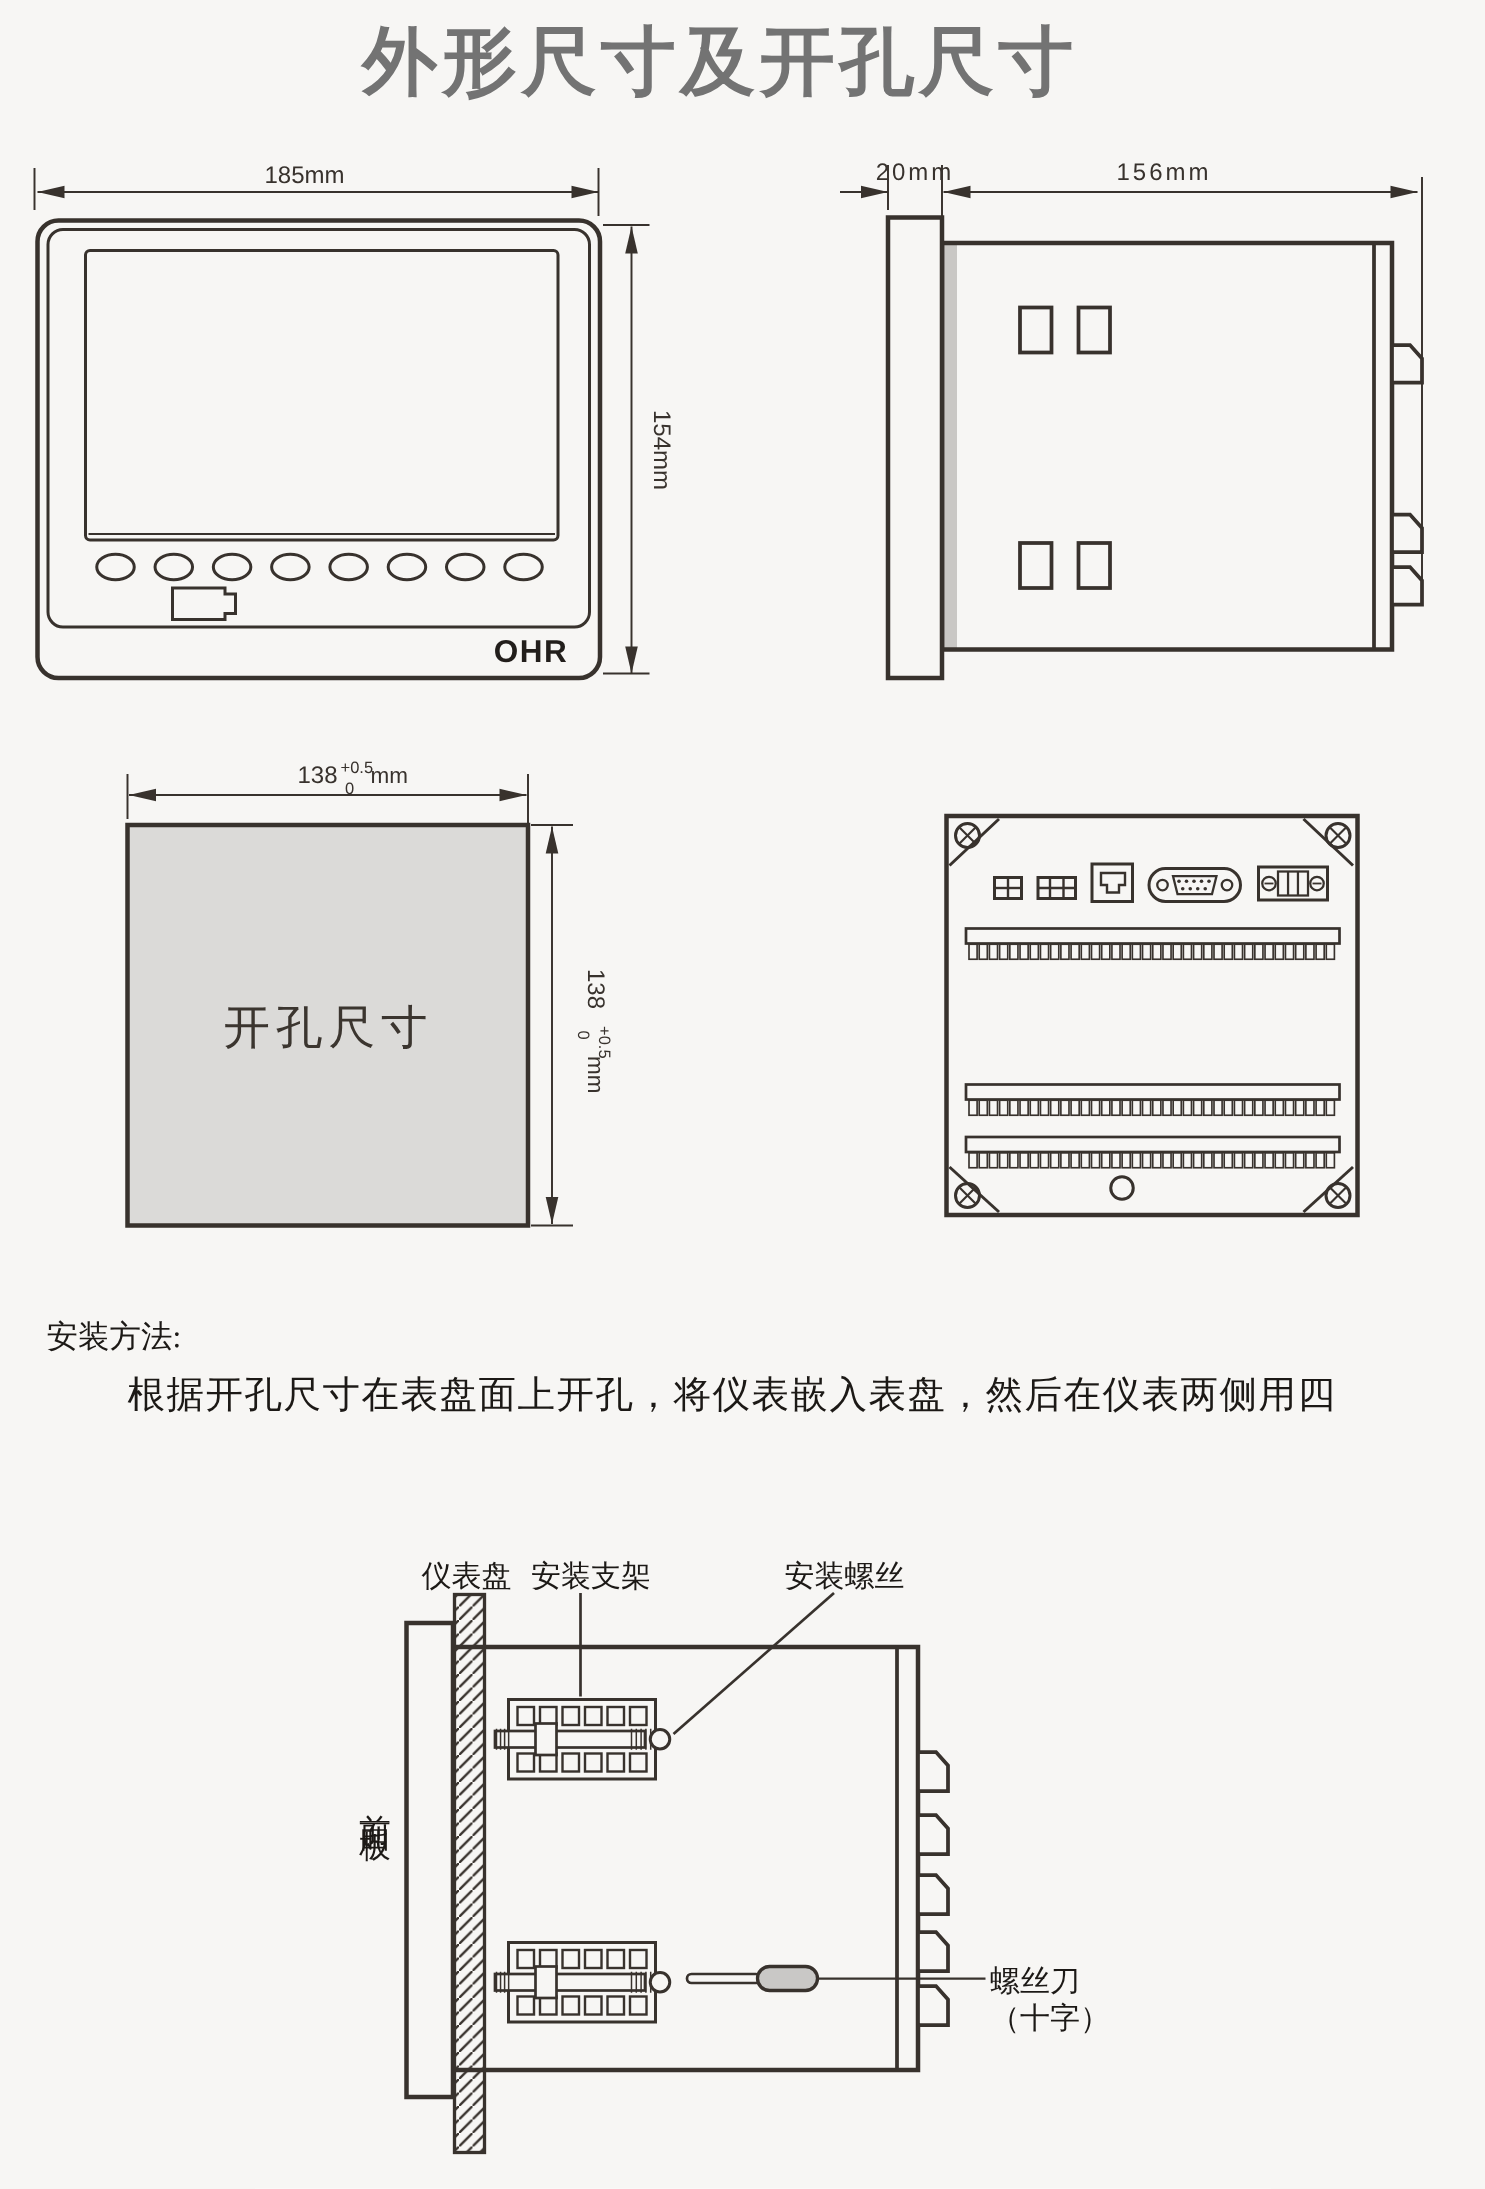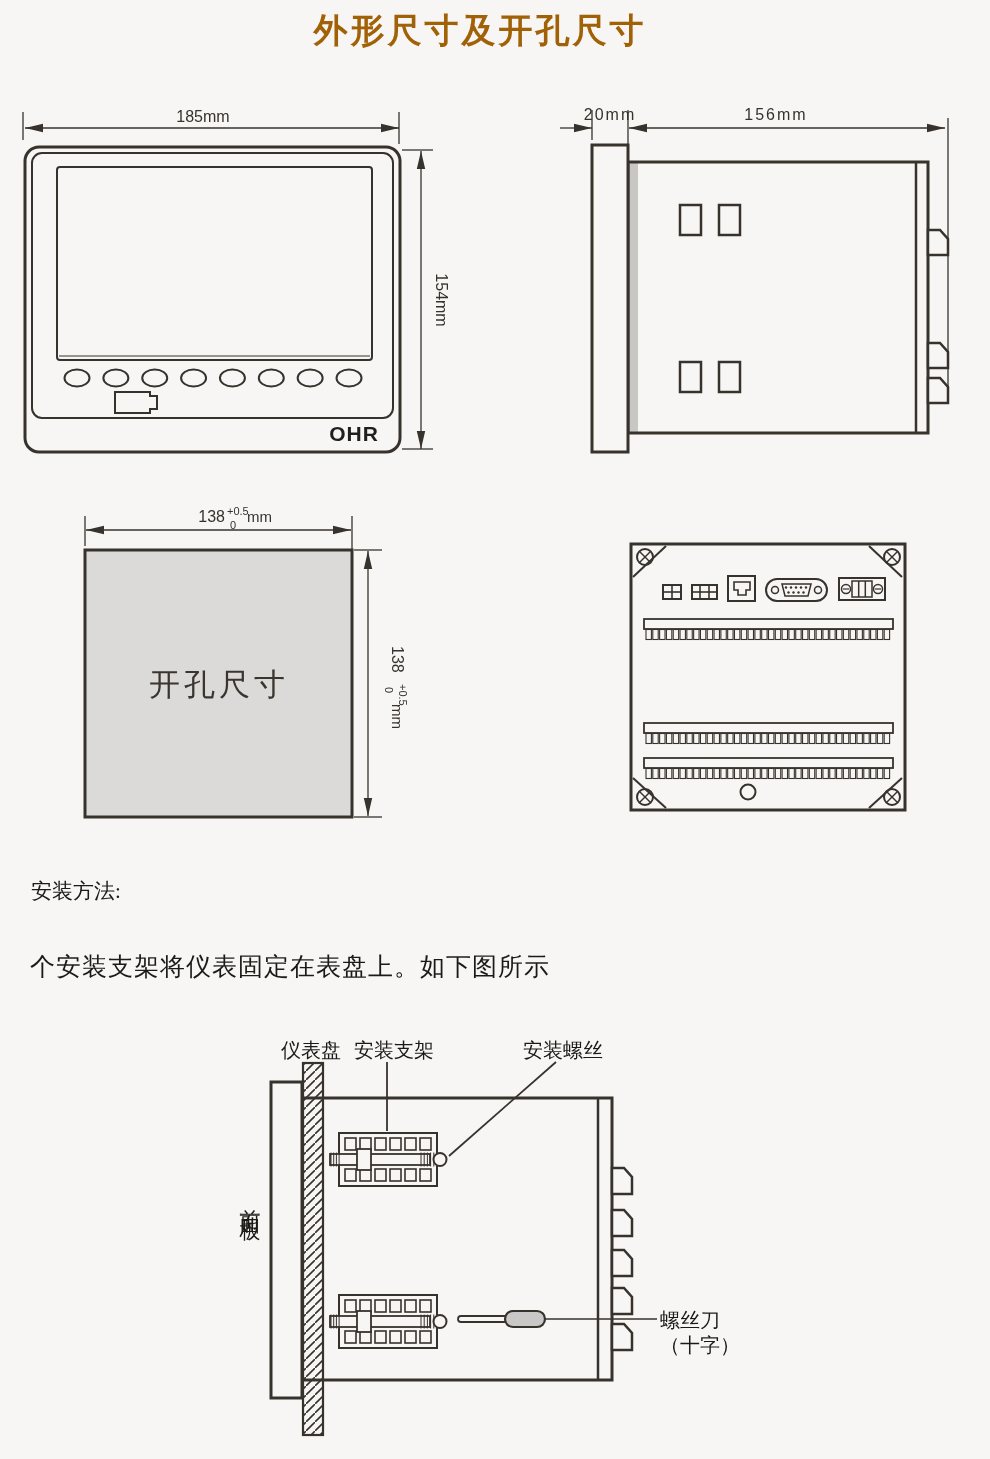--- a/index.html
+++ b/index.html
@@ -11,21 +11,21 @@
   .page{
     position:relative;
     width:990px;height:1459px;
     background:var(--bg);
     overflow:hidden;
     font-family:"Liberation Sans",sans-serif;
   }
   .page-title{
     position:absolute;left:0;top:8px;width:960px;
     text-align:center;
-    font-size:34px;font-weight:bold;color:#a16207;
+    font-size:50px;font-weight:bold;color:#737373;
     letter-spacing:3px;
     font-family:"Liberation Sans",sans-serif;
   }
   .install-heading{
     position:absolute;left:31px;top:877px;
     font-size:21px;color:#1c1916;
     font-family:"Liberation Serif",serif;
   }
   .install-line{
     position:absolute;
@@ -434,16 +434,16 @@
         <polygon points="629,128 647,123.8 647,132.2" fill="#38322d" stroke="none"></polygon>
         <polygon points="945,128 927,123.8 927,132.2" fill="#38322d" stroke="none"></polygon>
         <polygon points="86,530 104,525.8 104,534.2" fill="#38322d" stroke="none"></polygon>
         <polygon points="351,530 333,525.8 333,534.2" fill="#38322d" stroke="none"></polygon>
         <polygon points="368,551 363.8,569 372.2,569" fill="#38322d" stroke="none"></polygon>
         <polygon points="368,816 363.8,798 372.2,798" fill="#38322d" stroke="none"></polygon>
       </g>
   </svg>
 
   <div class="install-heading">安装方法:</div>
-  <div class="install-line install-line2">个安装支架将仪表固定在表盘上。如下图所示</div>
+  <div class="install-line install-line1">根据开孔尺寸在表盘面上开孔，将仪表嵌入表盘，然后在仪表两侧用四</div>
   <div class="vertical-label">前面板</div>
 
 </div>
 
 </body></html>

